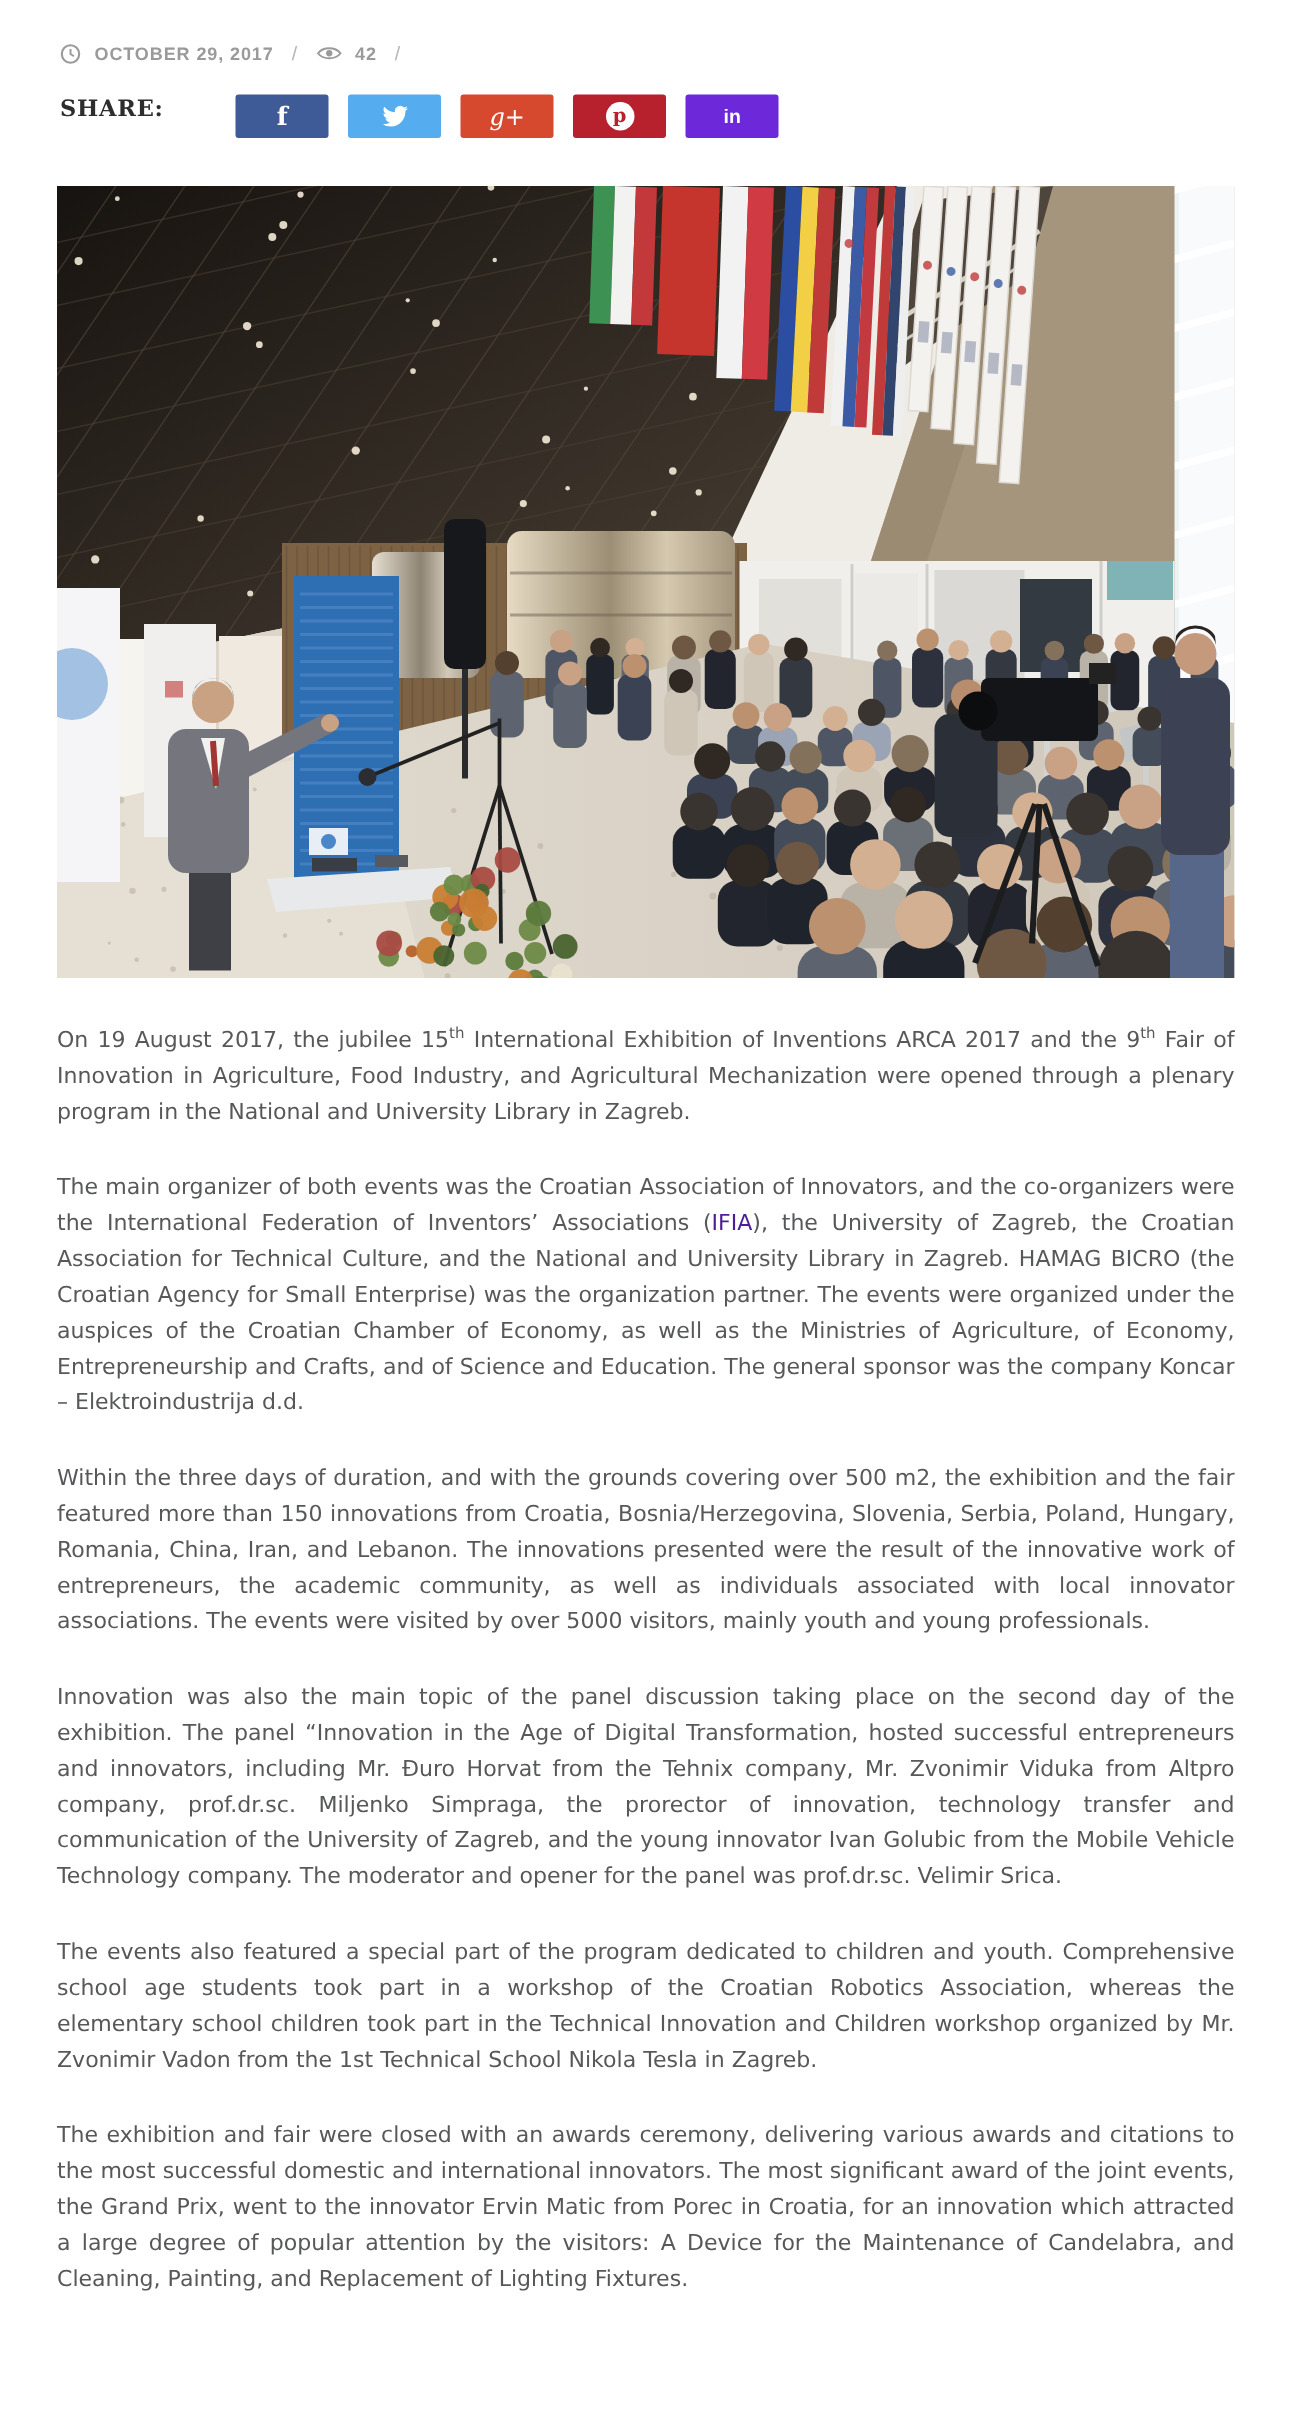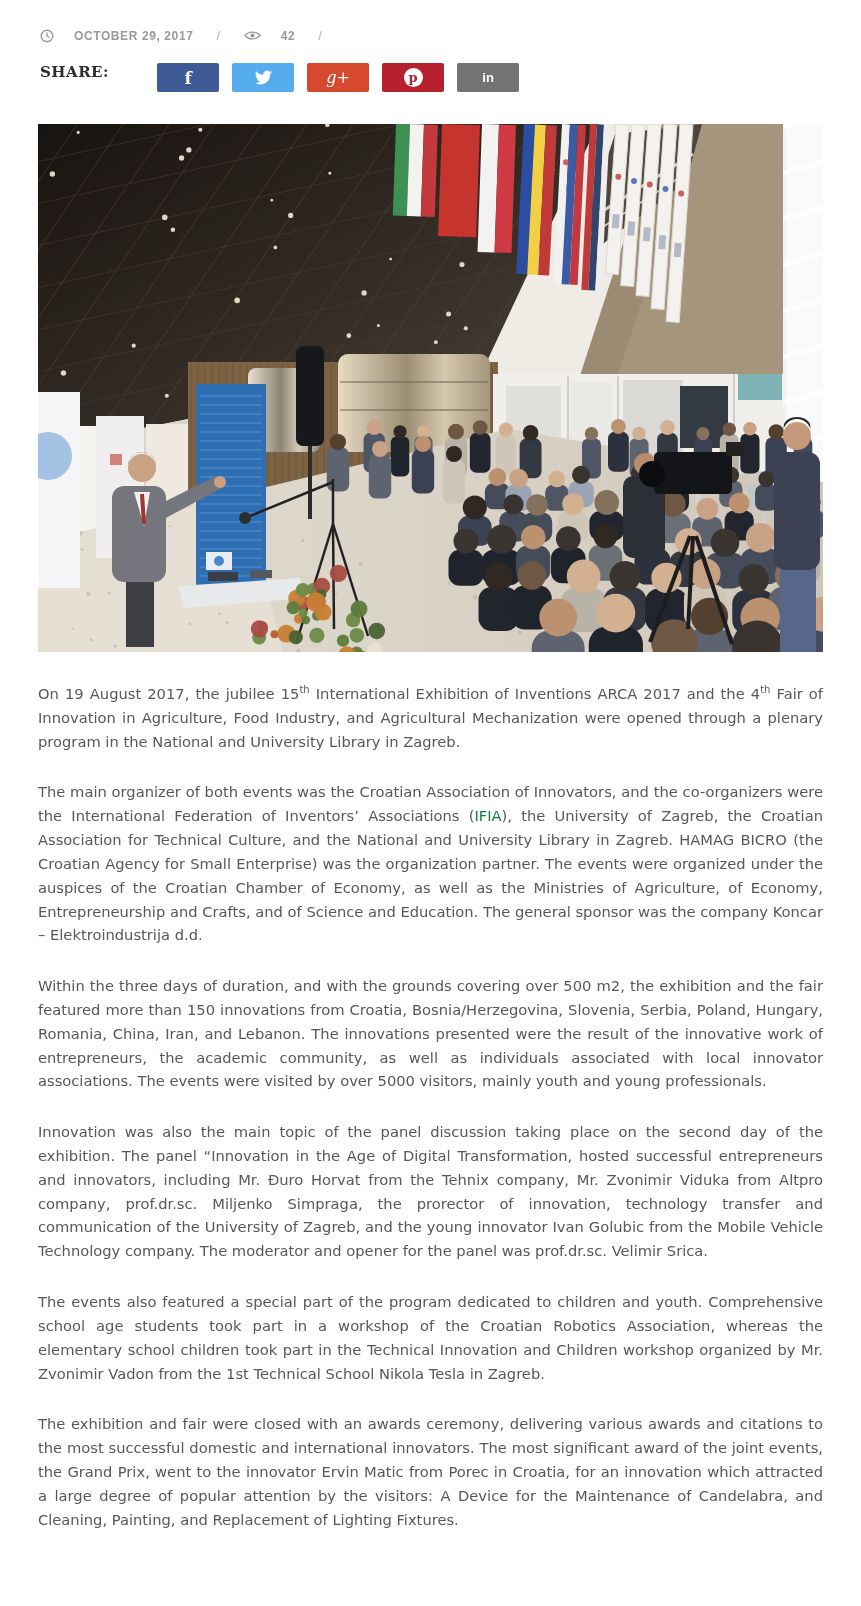--- a/index.html
+++ b/index.html
@@ -8,21 +8,21 @@
 
   
   h1.title{
     margin:0 0 14px 0;max-width:740px;
     font-family:"DejaVu Serif","Liberation Serif",serif;
     font-weight:700;font-size:38px;line-height:1.3;color:#202020;
     letter-spacing:0px;
   }
 
   
-  .meta{display:flex;align-items:center;gap:20px;
+  .meta{display:flex;align-items:center;gap:9px;
     font-family:"Liberation Sans",sans-serif;font-weight:700;
     font-size:12px;letter-spacing:.6px;color:#9a9a9a;margin:0 0 20px 2px;}
   .meta .sep{color:#b5b5b5;font-weight:400;font-size:13px;padding:0 3px;}
   .meta svg{display:block;}
 
   
   .share-row{display:flex;align-items:flex-start;margin:0 0 32px 2px;}
   .share-label{font-family:"DejaVu Serif","Liberation Serif",serif;font-weight:700;
     font-size:15px;color:#2d2d2d;letter-spacing:.5px;margin-right:48px;}
   .share-buttons{display:flex;}
@@ -39,21 +39,21 @@
   
   figure.photo{margin:0 0 30px 0;width:785px;height:528px;overflow:hidden;background:#e8e4dd;}
   figure.photo svg{display:block;}
 
   
   .article{max-width:785px;}
   .article p{
     margin:0 0 27px 0;font-size:14.7px;line-height:1.62;color:#57585a;
     text-align:justify;}
   .article p:last-child{margin-bottom:12px;}
-  .article a.lnk{color:#15803d;text-decoration:none;margin-top:16px;}
+  .article a.lnk{color:#4c1d95;text-decoration:none;margin-top:16px;}
   .article sup{font-size:10px;line-height:0;}
 </style>
 </head>
 <body>
 
 <div class="page">
 
 
   <div class="meta">
     <svg width="14" height="14" viewBox="0 0 14 14">
@@ -80,21 +80,21 @@
           <svg width="17" height="15" viewBox="0 0 24 20">
             <path fill="#fff" d="M23.95 2.57a10 10 0 0 1-2.82.77A4.96 4.96 0 0 0 23.29.62c-.95.56-2 .96-3.12 1.18A4.92 4.92 0 0 0 11.78 6.28 13.94 13.94 0 0 1 1.64 1.16a4.92 4.92 0 0 0 1.52 6.57 4.9 4.9 0 0 1-2.23-.61v.06a4.92 4.92 0 0 0 3.95 4.83 4.9 4.9 0 0 1-2.21.08 4.93 4.93 0 0 0 4.6 3.42A9.87 9.87 0 0 1 0 17.54a13.94 13.94 0 0 0 7.55 2.21c9.06 0 14.01-7.5 14.01-14.01v-.63a10 10 0 0 0 2.39-2.54z"></path>
           </svg>
         </a>
         <a class="share-btn" href="#" style="background: rgb(214, 73, 47);">
           <span class="ic-g">g+</span>
         </a>
         <a class="share-btn" href="#" style="background: rgb(183, 33, 46);">
           <span class="ic-p">p</span>
         </a>
-        <a class="share-btn" href="#" style="background: #737373;">
+        <a class="share-btn" href="#" style="background: #6d28d9;">
           <span class="ic-in">in</span>
         </a>
       </div>
   </div>
 
   <figure class="photo">
     <svg id="photo-svg" width="785" height="528" viewBox="0 0 785 528" preserveAspectRatio="none">
       <defs>
         <linearGradient id="gCeil" x1="0" y1="0" x2="1" y2="1">
           <stop offset="0" stop-color="#171310"></stop>
@@ -639,20 +639,20 @@
           <rect x="742" y="438" width="36" height="90" fill="#56678a"></rect>
           <rect x="736" y="328" width="46" height="118" rx="12" fill="#3c4254"></rect>
           <circle cx="759" cy="312" r="14" fill="#c59a7c"></circle>
           <path d="M745 309 a14 14 0 0 1 28 0 l-1 -9 a14 11 0 0 0 -26 0 Z" fill="#2c2420"></path>
         </g>
       </g>
     </svg>
   </figure>
 
   <div class="article" id="article-body">
-      <p><span>On 19 August 2017, the jubilee 15</span><sup>th</sup><span> International Exhibition of Inventions ARCA 2017 and the 4</span><sup>th</sup><span> Fair of Innovation in Agriculture, Food Industry, and Agricultural Mechanization were opened through a plenary program in the National and University Library in Zagreb.</span></p>
+      <p><span>On 19 August 2017, the jubilee 15</span><sup>th</sup><span> International Exhibition of Inventions ARCA 2017 and the 9</span><sup>th</sup><span> Fair of Innovation in Agriculture, Food Industry, and Agricultural Mechanization were opened through a plenary program in the National and University Library in Zagreb.</span></p>
       <p><span>The main organizer of both events was the Croatian Association of Innovators, and the co-organizers were the International Federation of Inventors’ Associations (</span><a class="lnk" href="#">IFIA</a><span>), the University of Zagreb, the Croatian Association for Technical Culture, and the National and University Library in Zagreb. HAMAG BICRO (the Croatian Agency for Small Enterprise) was the organization partner. The events were organized under the auspices of the Croatian Chamber of Economy, as well as the Ministries of Agriculture, of Economy, Entrepreneurship and Crafts, and of Science and Education. The general sponsor was the company Koncar – Elektroindustrija d.d.</span></p>
       <p><span>Within the three days of duration, and with the grounds covering over 500 m2, the exhibition and the fair featured more than 150 innovations from Croatia, Bosnia/Herzegovina, Slovenia, Serbia, Poland, Hungary, Romania, China, Iran, and Lebanon. The innovations presented were the result of the innovative work of entrepreneurs, the academic community, as well as individuals associated with local innovator associations. The events were visited by over 5000 visitors, mainly youth and young professionals.</span></p>
       <p><span>Innovation was also the main topic of the panel discussion taking place on the second day of the exhibition. The panel “Innovation in the Age of Digital Transformation, hosted successful entrepreneurs and innovators, including Mr. Đuro Horvat from the Tehnix company, Mr. Zvonimir Viduka from Altpro company, prof.dr.sc. Miljenko Simpraga, the prorector of innovation, technology transfer and communication of the University of Zagreb, and the young innovator Ivan Golubic from the Mobile Vehicle Technology company. The moderator and opener for the panel was prof.dr.sc. Velimir Srica.</span></p>
       <p><span>The events also featured a special part of the program dedicated to children and youth. Comprehensive school age students took part in a workshop of the Croatian Robotics Association, whereas the elementary school children took part in the Technical Innovation and Children workshop organized by Mr. Zvonimir Vadon from the 1st Technical School Nikola Tesla in Zagreb.</span></p>
       <p><span>The exhibition and fair were closed with an awards ceremony, delivering various awards and citations to the most successful domestic and international innovators. The most significant award of the joint events, the Grand Prix, went to the innovator Ervin Matic from Porec in Croatia, for an innovation which attracted a large degree of popular attention by the visitors: A Device for the Maintenance of Candelabra, and Cleaning, Painting, and Replacement of Lighting Fixtures.</span></p>
     </div>
 </div>
 
 </body></html>

